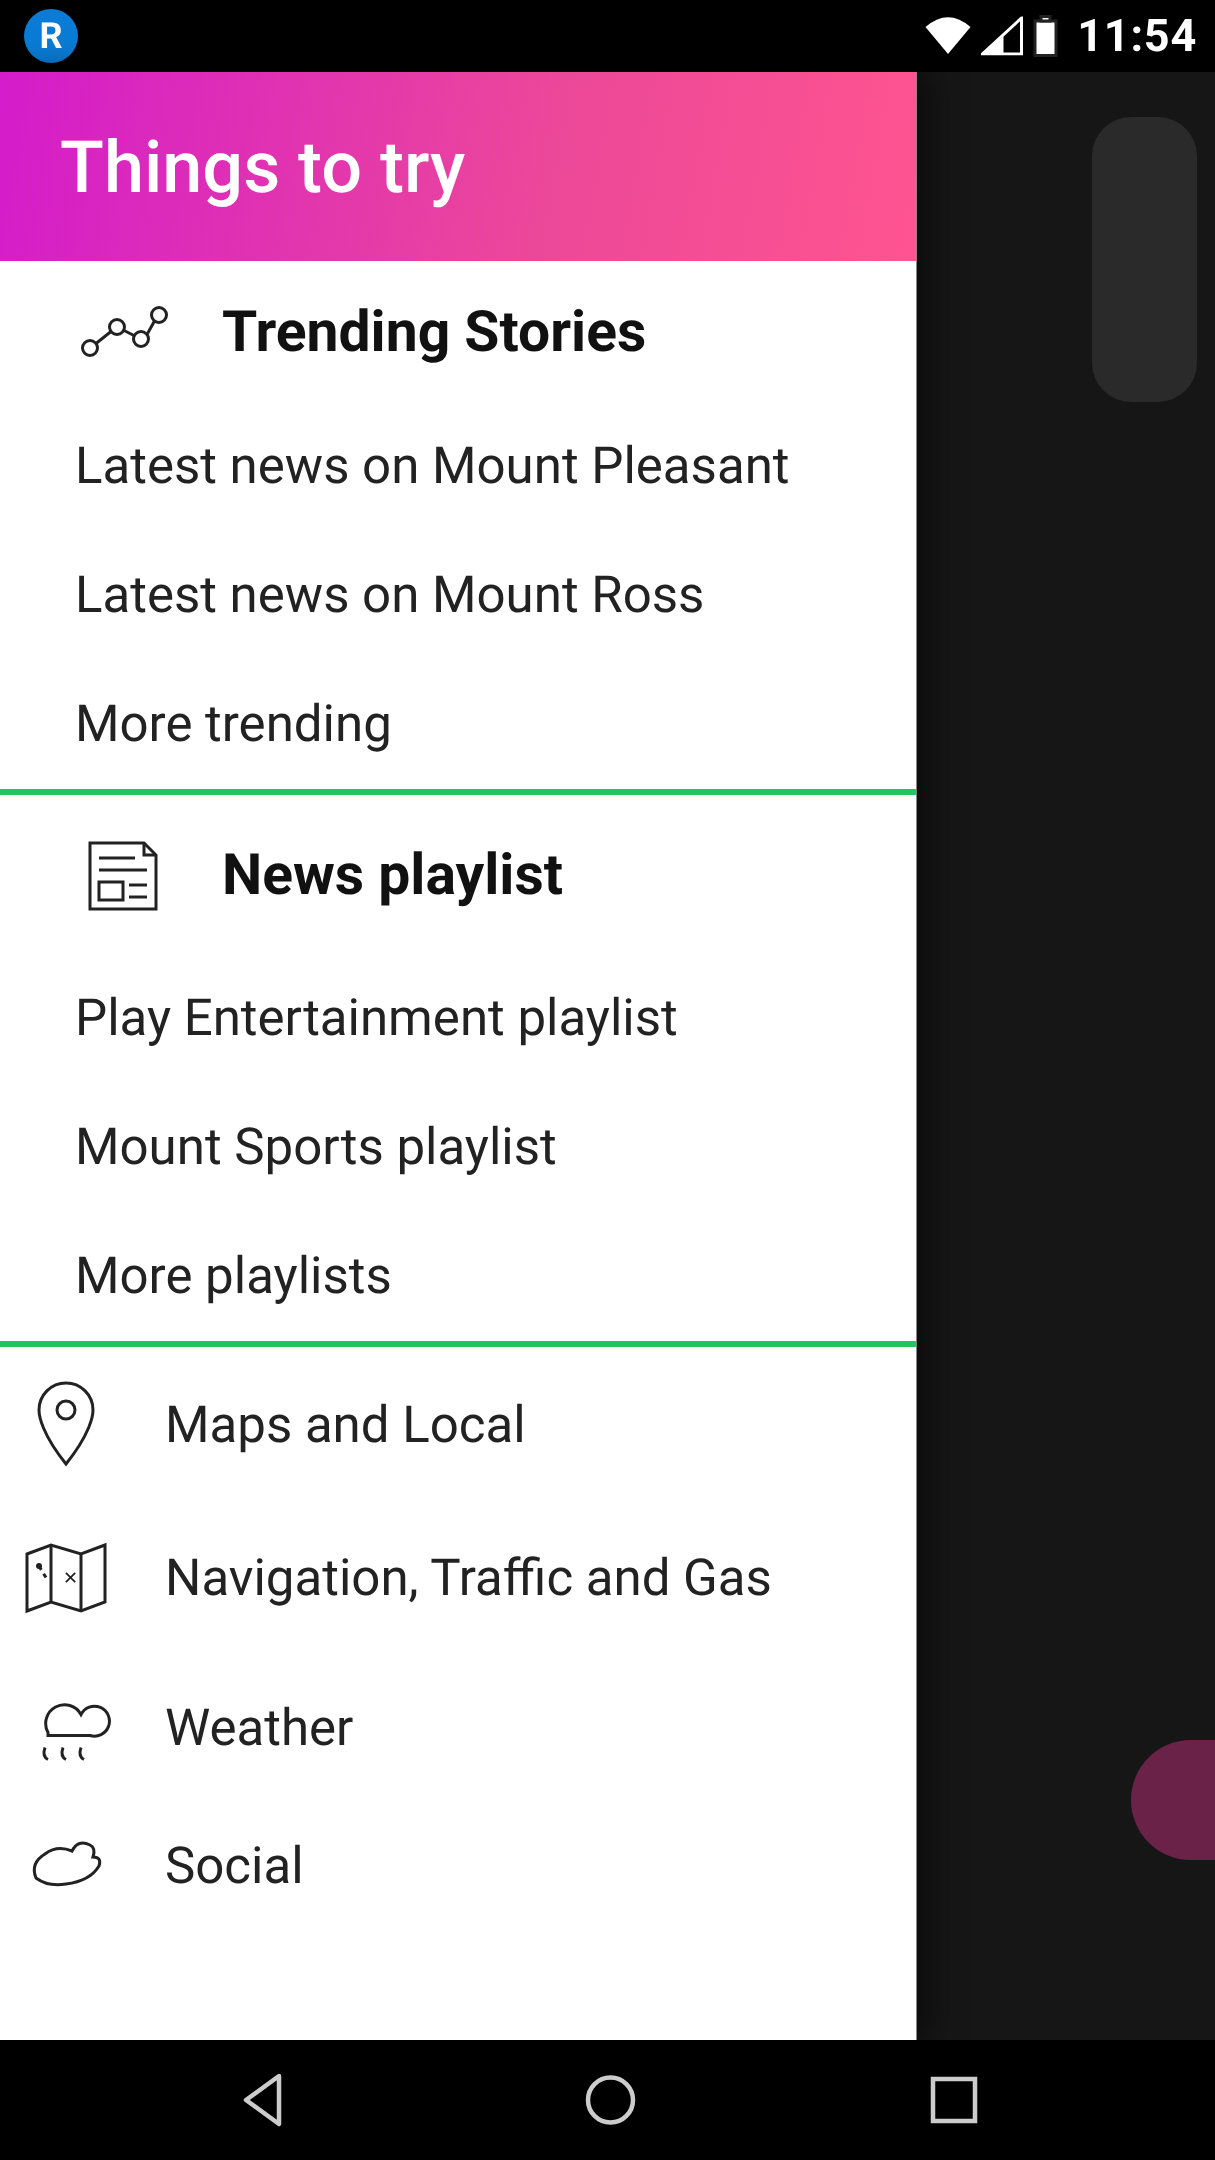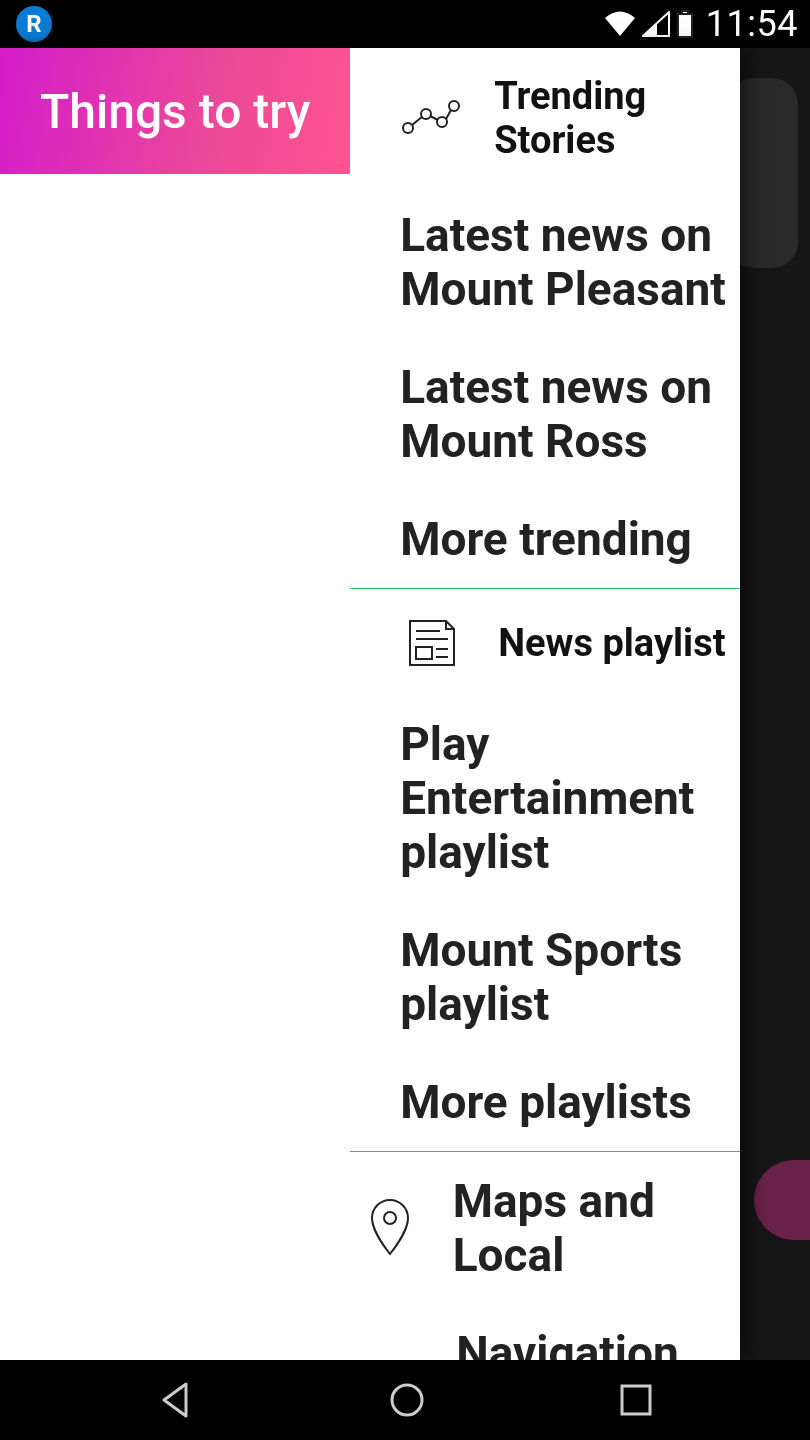--- a/index.html
+++ b/index.html
@@ -19,21 +19,21 @@
   .status-left { display: flex; align-items: center; }
   .r-badge {
     width: 36px; height: 36px; border-radius: 50%;
     background: #0a7cd5; color: #fff; font-weight: 700;
     display: flex; align-items: center; justify-content: center;
     font-size: 24px;
     margin-left: 4px;
   }
   .status-right { margin-left: auto; display: flex; align-items: center; gap: 6px; }
   .status-right svg { display: block; }
-  .clock { font-size: 36px; font-weight: 400; margin-left: 6px; letter-spacing: 0.5px; }
+  .clock { font-size: 30px; font-weight: 700; margin-left: 6px; letter-spacing: 0.5px; }
 
   
   .backdrop {
     position: absolute; top: 48px; left: 0; right: 0; bottom: 80px;
     background: #161616;
   }
   .backdrop-card {
     position: absolute; top: 30px; right: 12px; width: 70px; height: 190px;
     background: #2a2a2a; border-radius: 26px;
   }
@@ -42,56 +42,56 @@
     width: 56px; height: 80px; background: #6b2248;
     border-top-left-radius: 40px; border-bottom-left-radius: 40px;
     display: flex; align-items: center; justify-content: center;
     color: #d070a0; font-size: 34px; font-weight: 600;
   }
 
   
   .drawer {
     position: absolute;
     top: 48px; left: 0; bottom: 80px;
-    width: 740px;
+    width: 611px;
     background: #fff;
     box-shadow: 8px 0 20px rgba(0,0,0,0.5);
-    display: flex; flex-direction: row;
+    display: flex; flex-direction: column;
     overflow: hidden;
   }
   .drawer-header {
     height: 126px;
     background: linear-gradient(100deg, #d41ccb 0%, #ec4899 60%, #ff5490 100%);
     display: flex; align-items: center;
     padding: 0 40px;
   }
   .drawer-title { color: #fff; font-size: 48px; font-weight: 500; }
 
   .drawer-body { flex: 1; overflow: hidden; }
 
-  .section { border-bottom: 1px solid #22c55e; }
+  .section { border-bottom: 4px solid #22c55e; }
   .section:last-child { border-bottom: none; }
 
   .section-header {
     display: flex; align-items: center;
     padding: 26px 0 24px 50px;
     gap: 34px;
   }
   .section-header .icon-slot { width: 64px; display: flex; justify-content: center; }
   .section-title { font-size: 38px; font-weight: 700; color: #111; }
 
   .row {
     display: flex; align-items: center;
     padding: 22px 0 22px 50px;
     gap: 34px;
     min-height: 86px;
   }
   .row.no-icon { padding-left: 50px; }
   .row .icon-slot { width: 64px; display: flex; justify-content: center; }
-  .row-label { font-size: 46px; color: #222; font-weight: 700; }
+  .row-label { font-size: 34px; color: #222; font-weight: 400; }
 
   .section .row.no-icon .row-label { margin-left: 0; }
 
   .cat-list .row { min-height: 100px; padding-left: 12px; }
 
   
   .nav-bar {
     position: absolute; left: 0; right: 0; bottom: 0;
     height: 80px; background: #000;
     display: flex; align-items: center; justify-content: space-around;
@@ -216,21 +216,29 @@
       </div>
       <div class="row">
         <span class="icon-slot">
           <svg width="60" height="54" viewBox="0 0 60 54">
             <path d="M18 30 A12 12 0 1 1 40 18 A10 10 0 1 1 46 32 H18 Z"></path>
             <path d="M16 40 Q14 46 18 48"></path>
             <path d="M28 40 Q26 46 30 48"></path>
             <path d="M40 40 Q38 46 42 48"></path>
           </svg>
         </span>
-        <span class="row-label">Trending</span>
+        <span class="row-label">Weather</span>
+      </div>
+      <div class="row" style="padding-bottom:0; min-height:50px;">
+        <span class="icon-slot">
+          <svg width="56" height="40" viewBox="0 0 56 40">
+            <path d="M8 28 Q4 18 14 12 Q22 6 32 10 Q36 2 44 6 Q48 8 46 14 Q52 14 50 20 Q44 30 28 32 Q16 34 8 28 Z"></path>
+          </svg>
+        </span>
+        <span class="row-label">Social</span>
       </div>
     </div>
 
   </div>
 </div>
 
 <div class="nav-bar">
   <span>
     <svg width="40" height="40" viewBox="0 0 40 40">
         <path d="M30 4 L8 20 L30 36 Z" fill="none" stroke="#ccc" stroke-width="3" stroke-linejoin="round"></path>

